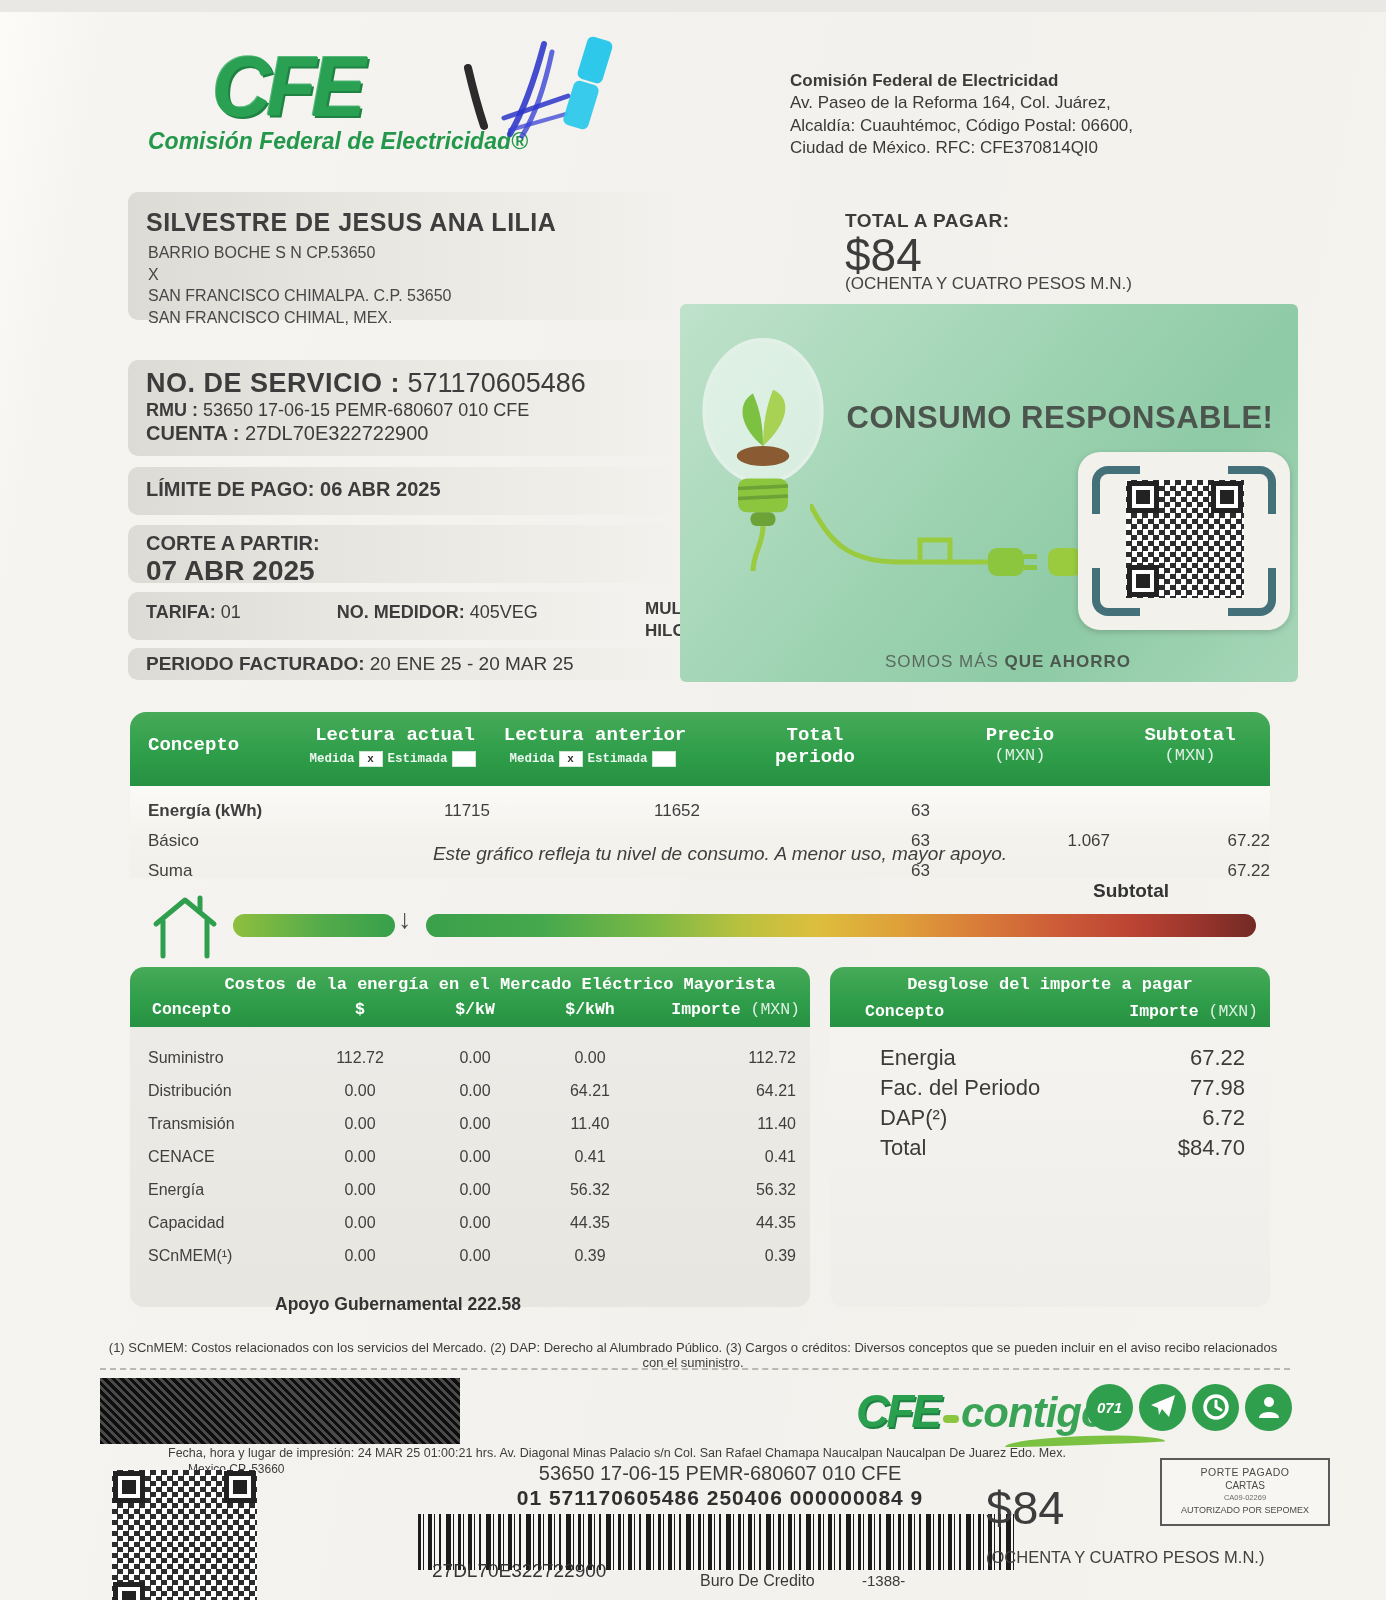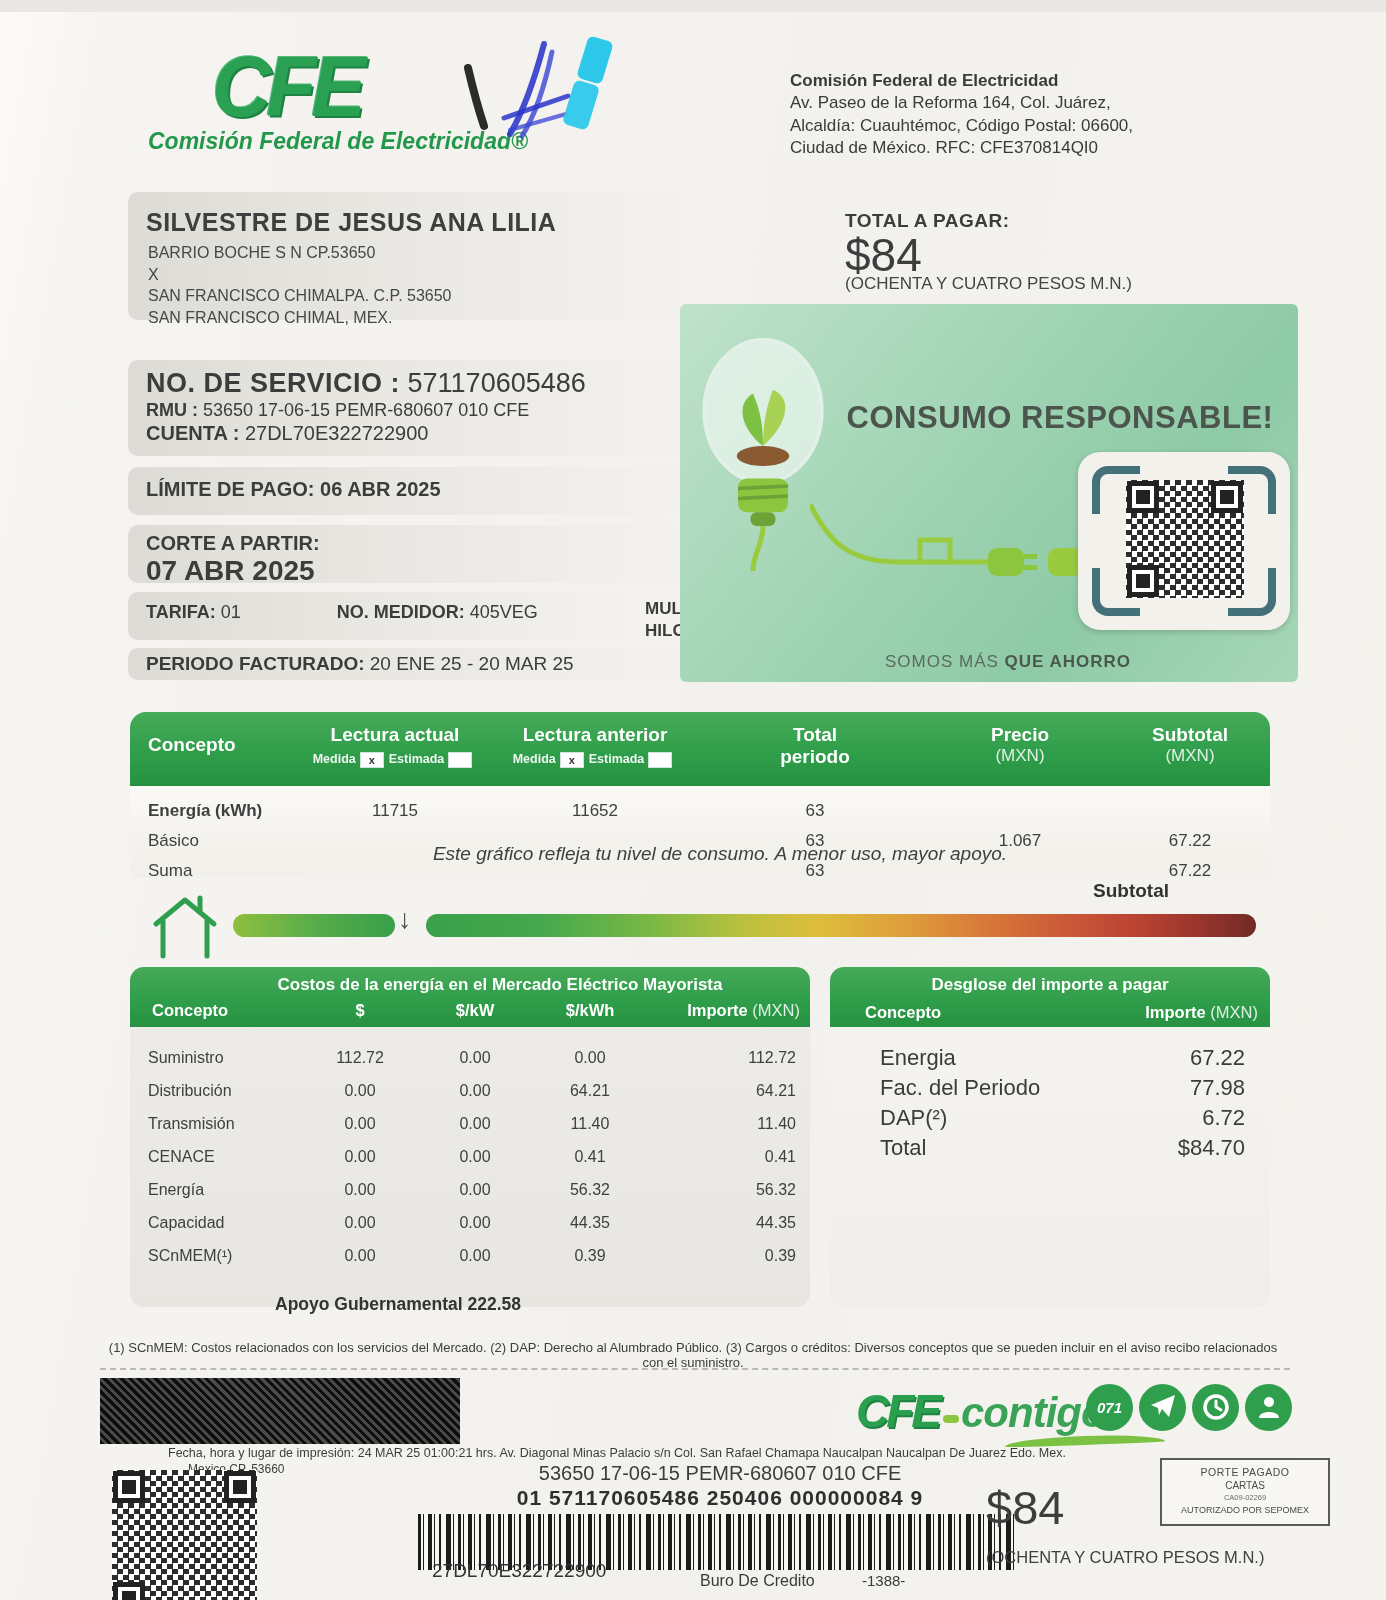--- a/index.html
+++ b/index.html
@@ -67,34 +67,34 @@
   .qr{background-color:#fff;background-image:repeating-conic-gradient(#2c2c2c 0% 25%,#ffffff 0% 50%);
     background-size:11px 11px;}
   .qr .f{position:absolute;width:32px;height:32px;border:5px solid #222;background:#fff;box-sizing:border-box;}
   .qr .f::after{content:"";position:absolute;inset:4px;background:#222;}
   .qr .f.tl{left:1px;top:1px;} .qr .f.tr{right:1px;top:1px;} .qr .f.bl{left:1px;bottom:1px;}
   .qr-banner{position:absolute;left:48px;top:28px;width:118px;height:118px;}
   .somos{position:absolute;left:205px;top:348px;font-size:17px;letter-spacing:1px;color:#5b6a5f;}
   .somos b{color:#4b584e;}
 
   
-  .green-head{background:linear-gradient(180deg,#47aa59 0%,#2f9e4a 55%,#279142 100%);color:#fff;}
+  .green-head{background:linear-gradient(180deg,#47aa59 0%,#2f9e4a 55%,#279142 100%);color:#fff;font-family:Liberation Mono, monospace;}
   .rt-head{left:130px;top:700px;width:1140px;height:74px;border-radius:16px 16px 0 0;}
   .rt-grid{display:grid;grid-template-columns:170px 190px 210px 230px 180px 160px;}
   .rh-cell{text-align:center;padding-top:12px;font-size:19px;font-weight:bold;}
   .rh-cell.left{text-align:left;padding-left:18px;padding-top:22px;}
   .rh-sub{display:block;font-weight:bold;font-size:19px;}
   .rh-unit{display:block;font-weight:normal;font-size:17px;color:#dff0e4;}
   .rh-checks{margin-top:6px;font-size:12.5px;font-weight:bold;color:#eef8f1;white-space:nowrap;}
   .chk-box{display:inline-block;width:22px;height:14px;background:#fff;border:1px solid #cfe6d6;
     font-size:11px;line-height:14px;color:#333;vertical-align:middle;margin:0 5px 0 4px;font-weight:bold;}
   .rt-body{left:130px;top:774px;width:1140px;height:92px;
     background:linear-gradient(180deg,#fbfaf7 0%,#f3f2ed 60%,#f1f0eb 100%);}
   .rt-row{height:30px;align-items:center;font-size:17px;color:#3f3f3f;}
-  .rt-row .c{text-align:center;}
+  .rt-row .c{text-align:right;}
   .rt-row .c.l{text-align:left;padding-left:18px;}
   .rt-row .b{font-weight:bold;}
   .rt-row.first{padding-top:10px;}
 
   
   .scale-caption{left:400px;top:831px;width:640px;text-align:center;font-size:19px;color:#3f3f3f;font-style:italic;}
   .scale-subtotal{left:1093px;top:868px;font-size:19px;font-weight:bold;color:#333;}
   .house{left:148px;top:878px;}
   .bar{height:23px;border-radius:12px;}
   .bar-short{left:233px;top:902px;width:162px;

